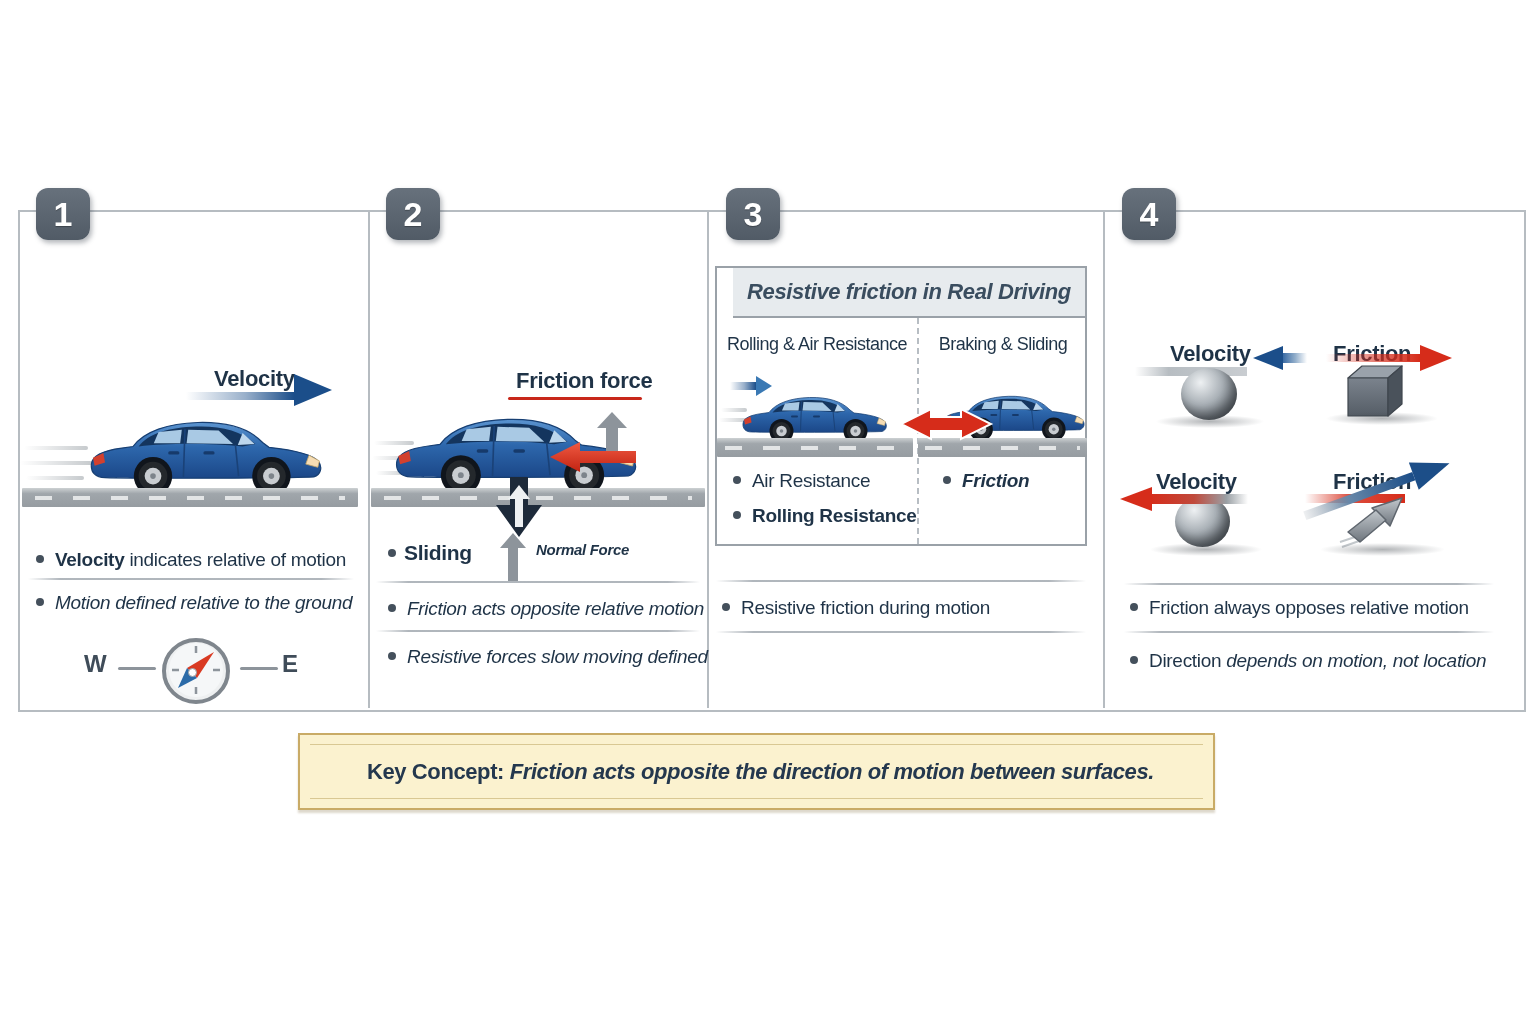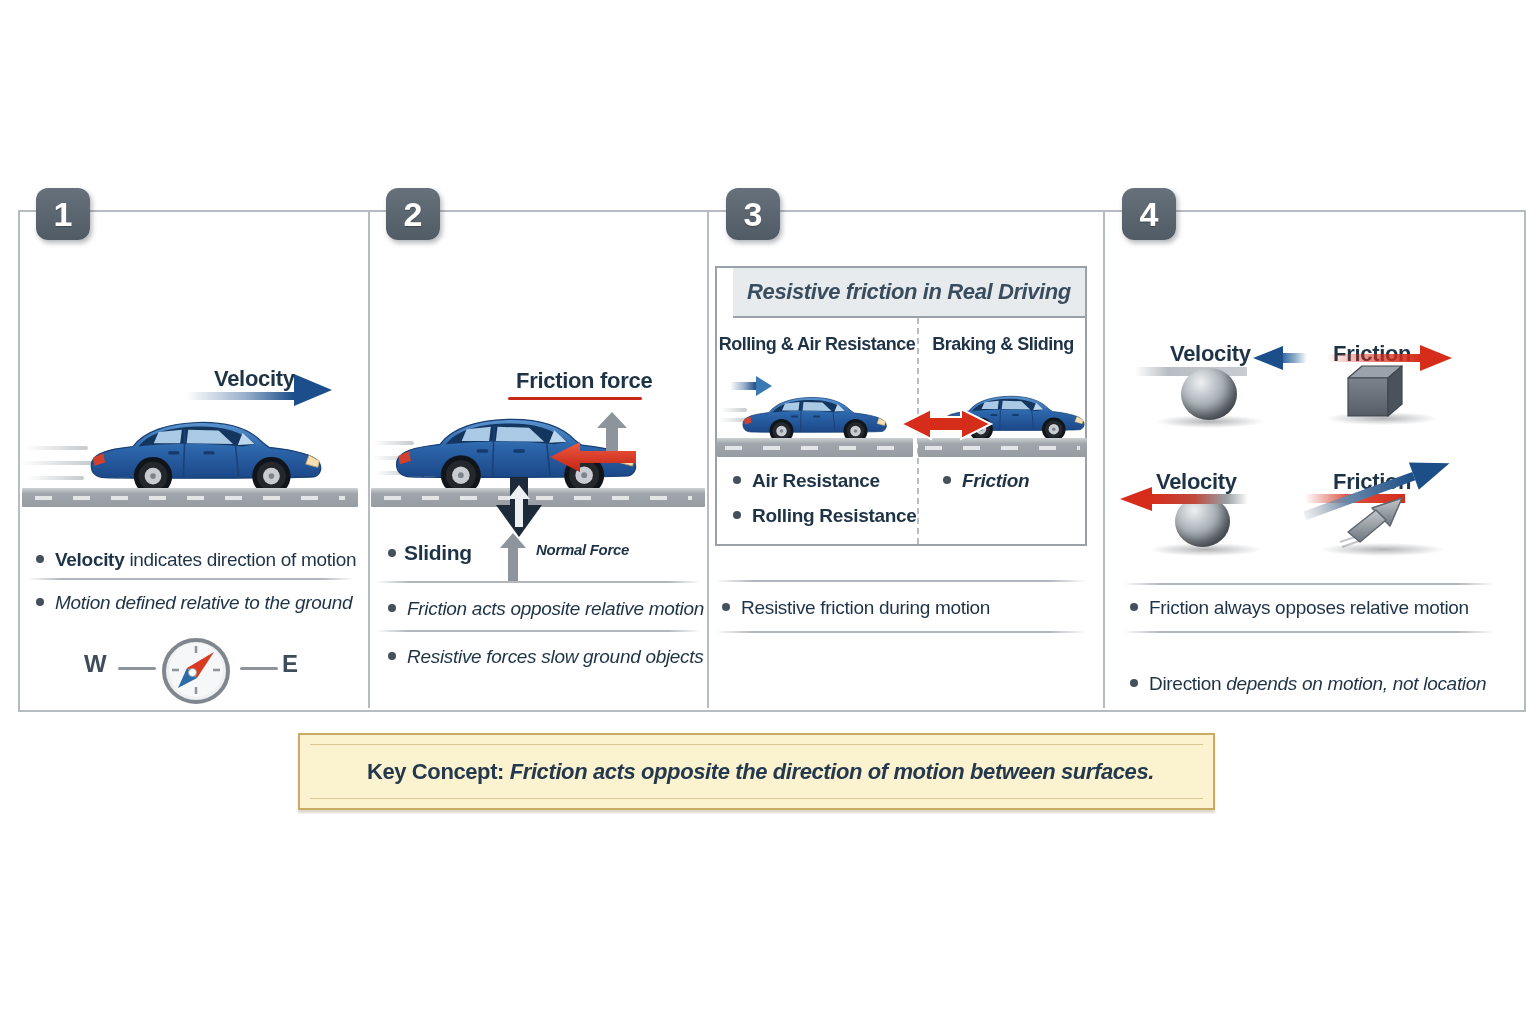--- a/index.html
+++ b/index.html
@@ -54,21 +54,21 @@
   .p3table {
     position:absolute; left:715px; top:266px; width:372px; height:280px;
     border:2px solid #9aa1a8; background:#fff; box-sizing:border-box;
   }
   .p3header {
     position:absolute; left:16px; top:0; right:0; height:48px; background:#e7ebee;
     border-bottom:2px solid #9aa1a8; display:flex; align-items:center; justify-content:center;
     font-weight:bold; font-style:italic; font-size:22px; letter-spacing:-0.4px; color:#3a4d5f;
   }
   .p3divider { position:absolute; left:200px; top:50px; height:226px; width:0; border-left:2px dashed #b7bdc3; }
-  .colhead { position:absolute; font-weight:bold; font-size:18px; letter-spacing:-0.5px; text-align:center; white-space:nowrap; color:#1f3347; }
+  .colhead { position:absolute; font-weight:normal; font-size:18px; letter-spacing:-0.5px; text-align:center; white-space:nowrap; color:#1f3347; }
   
   .keybox {
     position:absolute; left:298px; top:733px; width:917px; height:77px; box-sizing:border-box;
     background:#fbf2cf; border:2px solid #c9ab66; box-shadow:0 3px 2px rgba(120,100,50,.25);
     display:flex; align-items:center; justify-content:center;padding-left:8px;
   }
   .keybox::before, .keybox::after {
     content:""; position:absolute; left:10px; right:10px; height:1px; background:#d9c893;
   }
   .keybox::before { top:9px; }
@@ -164,21 +164,21 @@
   <div class="speed" style="left:24px;top:446px;width:64px"></div>
   <div class="speed" style="left:20px;top:461px;width:72px"></div>
   <div class="speed" style="left:26px;top:476px;width:58px"></div>
   <svg class="abs" style="left:85px;top:404px" width="240" height="93" viewBox="0 0 300 116">
       <use href="#car"></use>
     </svg>
   <div class="road" style="left:22px;top:488px;width:336px"></div>
 
   <div class="bullet" style="left:36px;top:549px">
     <span class="dot"></span>
-    <span><strong>Velocity</strong><span> indicates direction of motion</span></span>
+    <span><strong>Velocity</strong><span> indicates relative of motion</span></span>
   </div>
   <div class="hr" style="left:28px;top:578px;width:326px"></div>
   <div class="bullet it" style="left:36px;top:592px">
     <span class="dot"></span>
     <span>Motion defined relative to the ground</span>
   </div>
 
   <div class="compassLabel" style="left:84px;top:650px">W</div>
   <div class="cline" style="left:118px;top:667px;width:38px"></div>
   <svg class="abs" style="left:160px;top:634px" width="72" height="72" viewBox="0 0 72 72">
@@ -223,21 +223,21 @@
   <div class="label it" style="left:536px;top:541px;font-size:15px">Normal Force</div>
 
   <div class="hr" style="left:376px;top:581px;width:324px"></div>
   <div class="bullet it" style="left:388px;top:598px">
     <span class="dot"></span>
     <span>Friction acts opposite relative motion</span>
   </div>
   <div class="hr" style="left:376px;top:630px;width:324px"></div>
   <div class="bullet it" style="left:388px;top:646px">
     <span class="dot"></span>
-    <span>Resistive forces slow ground objects</span>
+    <span>Resistive forces slow moving defined</span>
   </div>
 
   <div class="badge" style="left:726px">3</div>
 
   <div class="p3table">
     <div class="p3header">Resistive friction in Real Driving</div>
     <div class="p3divider"></div>
 
     <div class="colhead" style="left:0;top:66px;width:200px">Rolling &amp; Air Resistance</div>
     <div class="colhead" style="left:202px;top:66px;width:168px">Braking &amp; Sliding</div>
@@ -253,21 +253,21 @@
       </svg>
     <svg class="abs" style="left:222px;top:117px" width="148" height="57" viewBox="0 0 300 116">
         <use href="#car"></use>
       </svg>
     <div class="road" style="left:0;top:170px;width:196px"></div>
     <div class="road" style="left:201px;top:170px;width:169px"></div>
     <svg class="abs" style="left:181px;top:138px;z-index:3" width="96" height="36">
       <path d="M3,18 L33,3 L33,11 L63,11 L63,3 L93,18 L63,33 L63,25 L33,25 L33,33 Z" fill="#d62c1a" stroke="#ffffff" stroke-width="2"></path>
     </svg>
 
-    <div class="bullet" style="left:16px;top:202px;font-weight:bold">
+    <div class="bullet" style="left:16px;top:202px;font-weight:normal">
       <span class="dot"></span>
       <span>Air Resistance</span>
     </div>
     <div class="bullet" style="left:16px;top:237px;font-weight:bold">
       <span class="dot"></span>
       <span>Rolling Resistance</span>
     </div>
     <div class="bullet it" style="left:226px;top:202px;font-weight:bold">
       <span class="dot"></span>
       <span>Friction</span>
@@ -330,21 +330,21 @@
     </g>
   </svg>
   <div class="shadow" style="left:1320px;top:543px;width:125px;height:13px"></div>
 
   <div class="hr" style="left:1124px;top:583px;width:370px"></div>
   <div class="bullet" style="left:1130px;top:597px">
     <span class="dot"></span>
     <span>Friction always opposes relative motion</span>
   </div>
   <div class="hr" style="left:1124px;top:631px;width:370px"></div>
-  <div class="bullet" style="left:1130px;top:673px">
+  <div class="bullet" style="left:1130px;top:650px">
     <span class="dot"></span>
     <span><span>Direction</span><span class="it"> depends on motion, not location</span></span>
   </div>
 
   <div class="keybox">
     <div class="keytext">
       <span>Key Concept:</span><span class="it"> Friction acts opposite the direction of motion between surfaces.</span>
     </div>
   </div>
 

